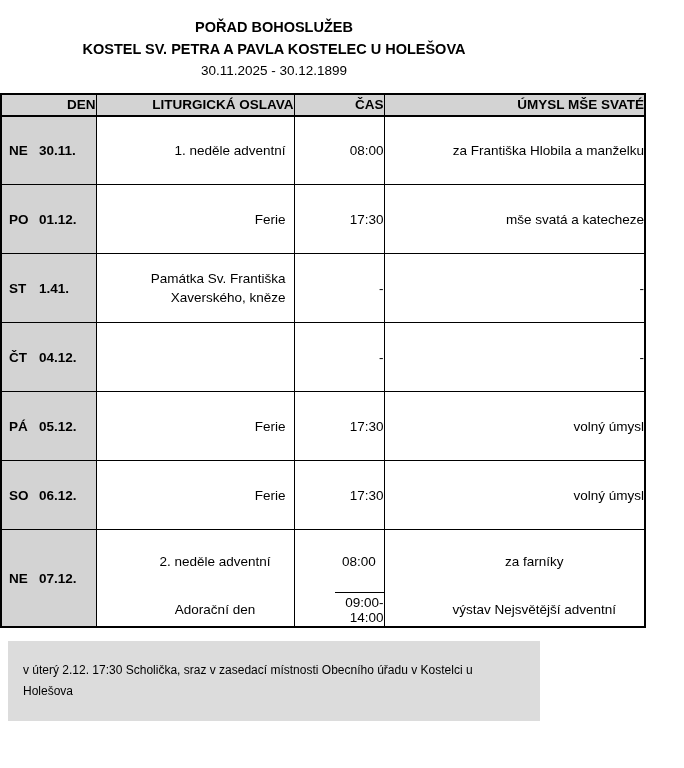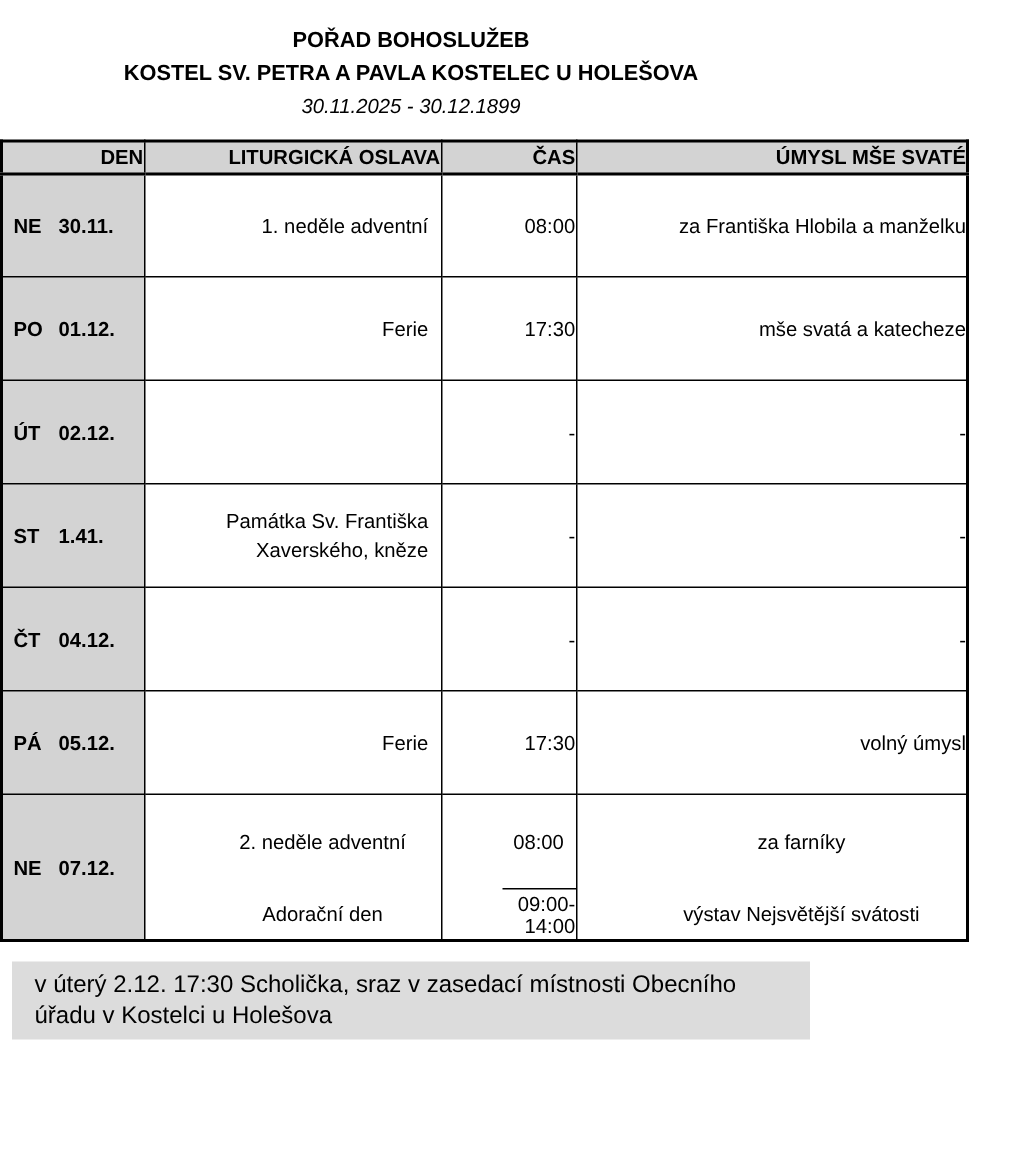--- a/index.html
+++ b/index.html
@@ -8,21 +8,21 @@
     --border-color:#000000;
   }
   html,body{margin:0;padding:0;}
   body{
     width:684px;height:768px;background:#ffffff;color:#000;
     font-family:"Liberation Sans",sans-serif;overflow:hidden;
   }
   .page{width:548px;height:768px;padding-top:17px;box-sizing:border-box;}
   .doc-header{text-align:center;}
   .doc-title,.doc-subtitle{font-size:14.5px;font-weight:bold;line-height:21.5px;}
-  .doc-daterange{font-size:13.5px;line-height:21.5px;font-style:italic;}
+  .doc-daterange{font-size:13.5px;line-height:21.5px;}
 
   table.schedule{
     border-collapse:collapse;table-layout:fixed;width:644px;
     margin:11px auto 0;border:2px solid var(--border-color);
   }
   .schedule th,.schedule td{
     border:1px solid var(--border-color);padding:0;
     font-size:13.5px;text-align:right;vertical-align:middle;
   }
   .schedule thead th{
@@ -35,21 +35,21 @@
   td.day-cell{background:var(--gray-cell);font-weight:bold;text-align:left;}
   .day-inner{display:flex;align-items:center;padding-left:7px;}
   .day-abbr{display:inline-block;width:30px;}
   td.lit-cell{line-height:19px;padding:0 8px;}
   .stack{height:96px;display:flex;flex-direction:column;margin-left:40px;}
   .stack .line-top{flex:1;display:flex;align-items:center;justify-content:center;}
   .stack .line-bottom{height:33px;display:flex;align-items:center;justify-content:center;}
   .time-divider{border-top:1px solid var(--border-color);}
   .footer-note{
     margin:13px 8px 16px;background:var(--footer-bg);
-    padding:5px 15px;font-size:16px;line-height:21px;box-sizing:border-box;
+    padding:19px 15px;font-size:12px;line-height:21px;box-sizing:border-box;
   }
 </style>
 </head>
 <body>
 
 <div class="page">
 
   <div class="doc-header">
     <div class="doc-title">POŘAD BOHOSLUŽEB</div>
     <div class="doc-subtitle">KOSTEL SV. PETRA A PAVLA KOSTELEC U HOLEŠOVA</div>
@@ -90,31 +90,20 @@
           <div class="day-inner">
             <span class="day-abbr">PO</span>
             <span class="day-date">01.12.</span>
           </div>
         </td>
         <td class="lit-cell">Ferie</td>
         <td>17:30</td>
         <td>mše svatá a katecheze</td>
       </tr>
 
-      <tr>
-        <td class="day-cell">
-          <div class="day-inner">
-            <span class="day-abbr">ÚT</span>
-            <span class="day-date">02.12.</span>
-          </div>
-        </td>
-        <td class="lit-cell"></td>
-        <td>-</td>
-        <td>-</td>
-      </tr>
 
       <tr>
         <td class="day-cell">
           <div class="day-inner">
             <span class="day-abbr">ST</span>
             <span class="day-date">1.41.</span>
           </div>
         </td>
         <td class="lit-cell">Památka Sv. Františka Xaverského, kněze</td>
         <td>-</td>
@@ -138,20 +127,31 @@
           <div class="day-inner">
             <span class="day-abbr">PÁ</span>
             <span class="day-date">05.12.</span>
           </div>
         </td>
         <td class="lit-cell">Ferie</td>
         <td>17:30</td>
         <td>volný úmysl</td>
       </tr>
 
+      <tr>
+        <td class="day-cell">
+          <div class="day-inner">
+            <span class="day-abbr">SO</span>
+            <span class="day-date">06.12.</span>
+          </div>
+        </td>
+        <td class="lit-cell">Ferie</td>
+        <td>17:30</td>
+        <td>volný úmysl</td>
+      </tr>
 
       <tr class="row-last">
         <td class="day-cell">
           <div class="day-inner">
             <span class="day-abbr">NE</span>
             <span class="day-date">07.12.</span>
           </div>
         </td>
         <td>
           <div class="stack">
@@ -161,21 +161,21 @@
         </td>
         <td>
           <div class="stack">
             <div class="line-top">08:00</div>
             <div class="line-bottom time-divider">09:00-14:00</div>
           </div>
         </td>
         <td>
           <div class="stack">
             <div class="line-top">za farníky</div>
-            <div class="line-bottom">výstav Nejsvětější svátosti</div>
+            <div class="line-bottom">výstav Nejsvětější adventní</div>
           </div>
         </td>
       </tr>
 
     </tbody>
   </table>
 
   <div class="footer-note">v úterý 2.12. 17:30 Scholička, sraz v zasedací místnosti Obecního úřadu v Kostelci u Holešova</div>
 
 </div>

